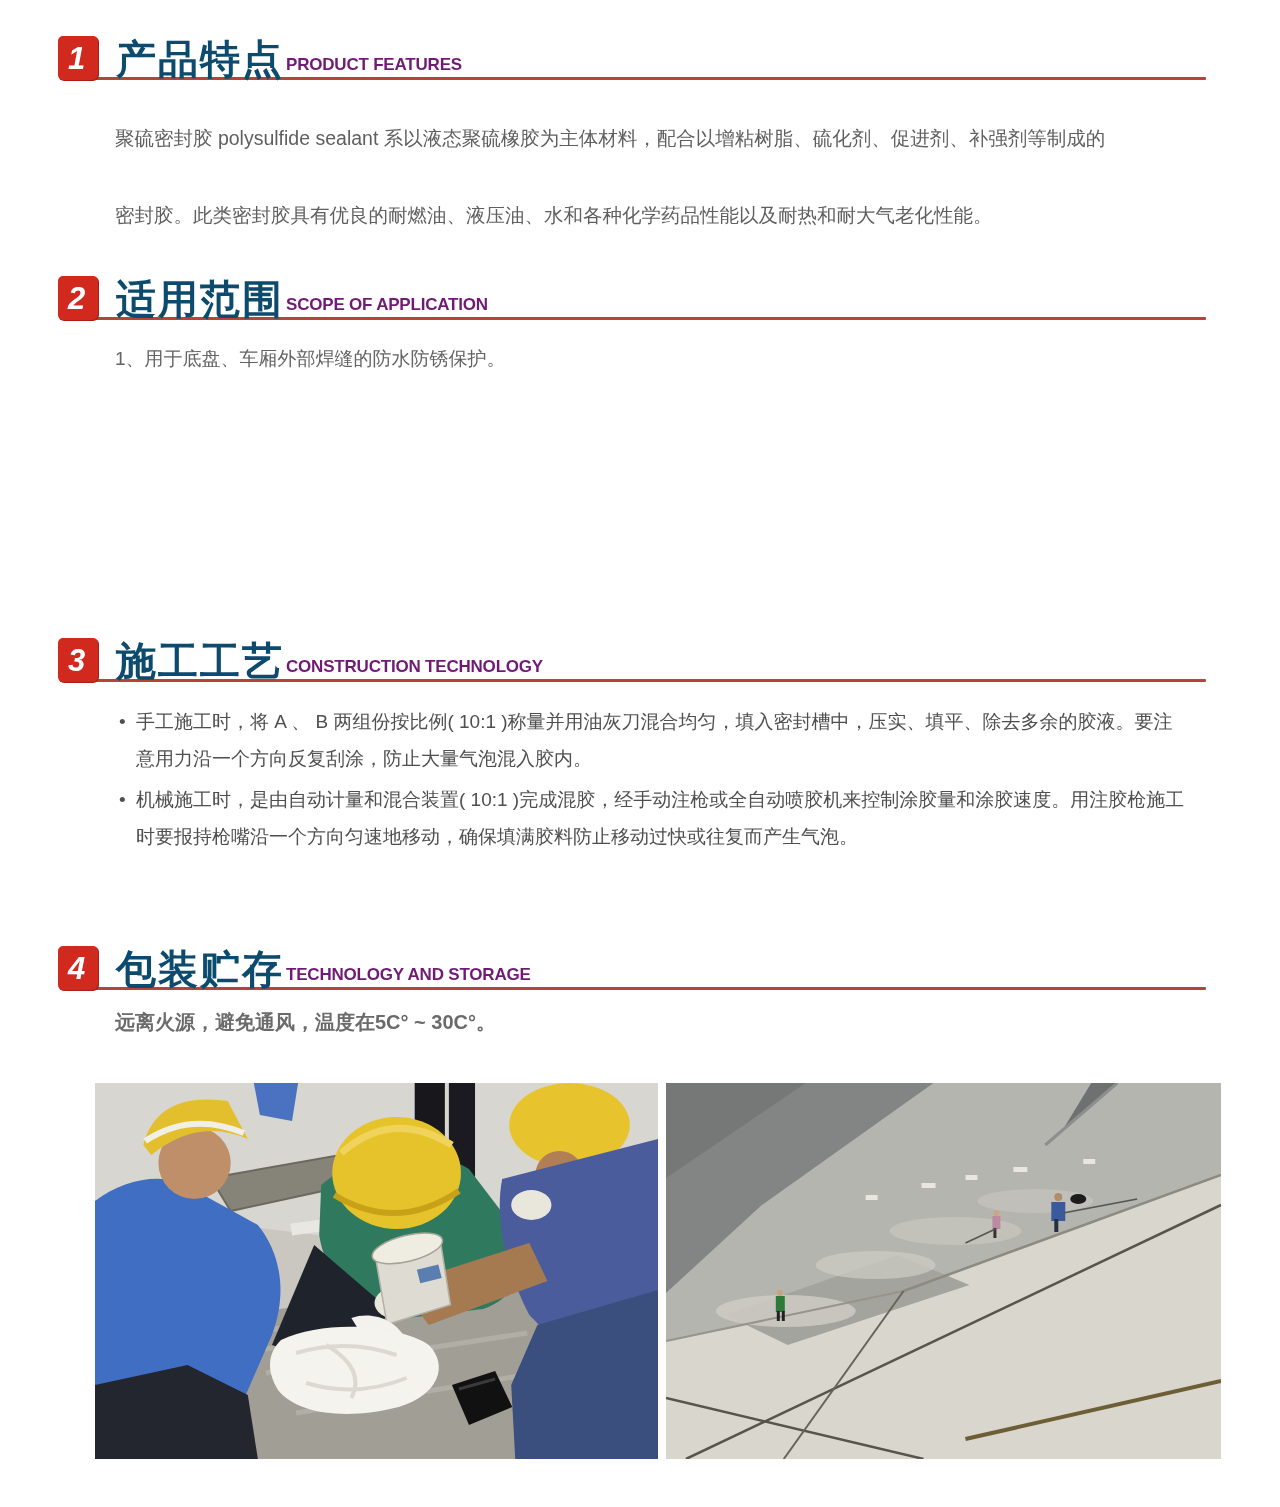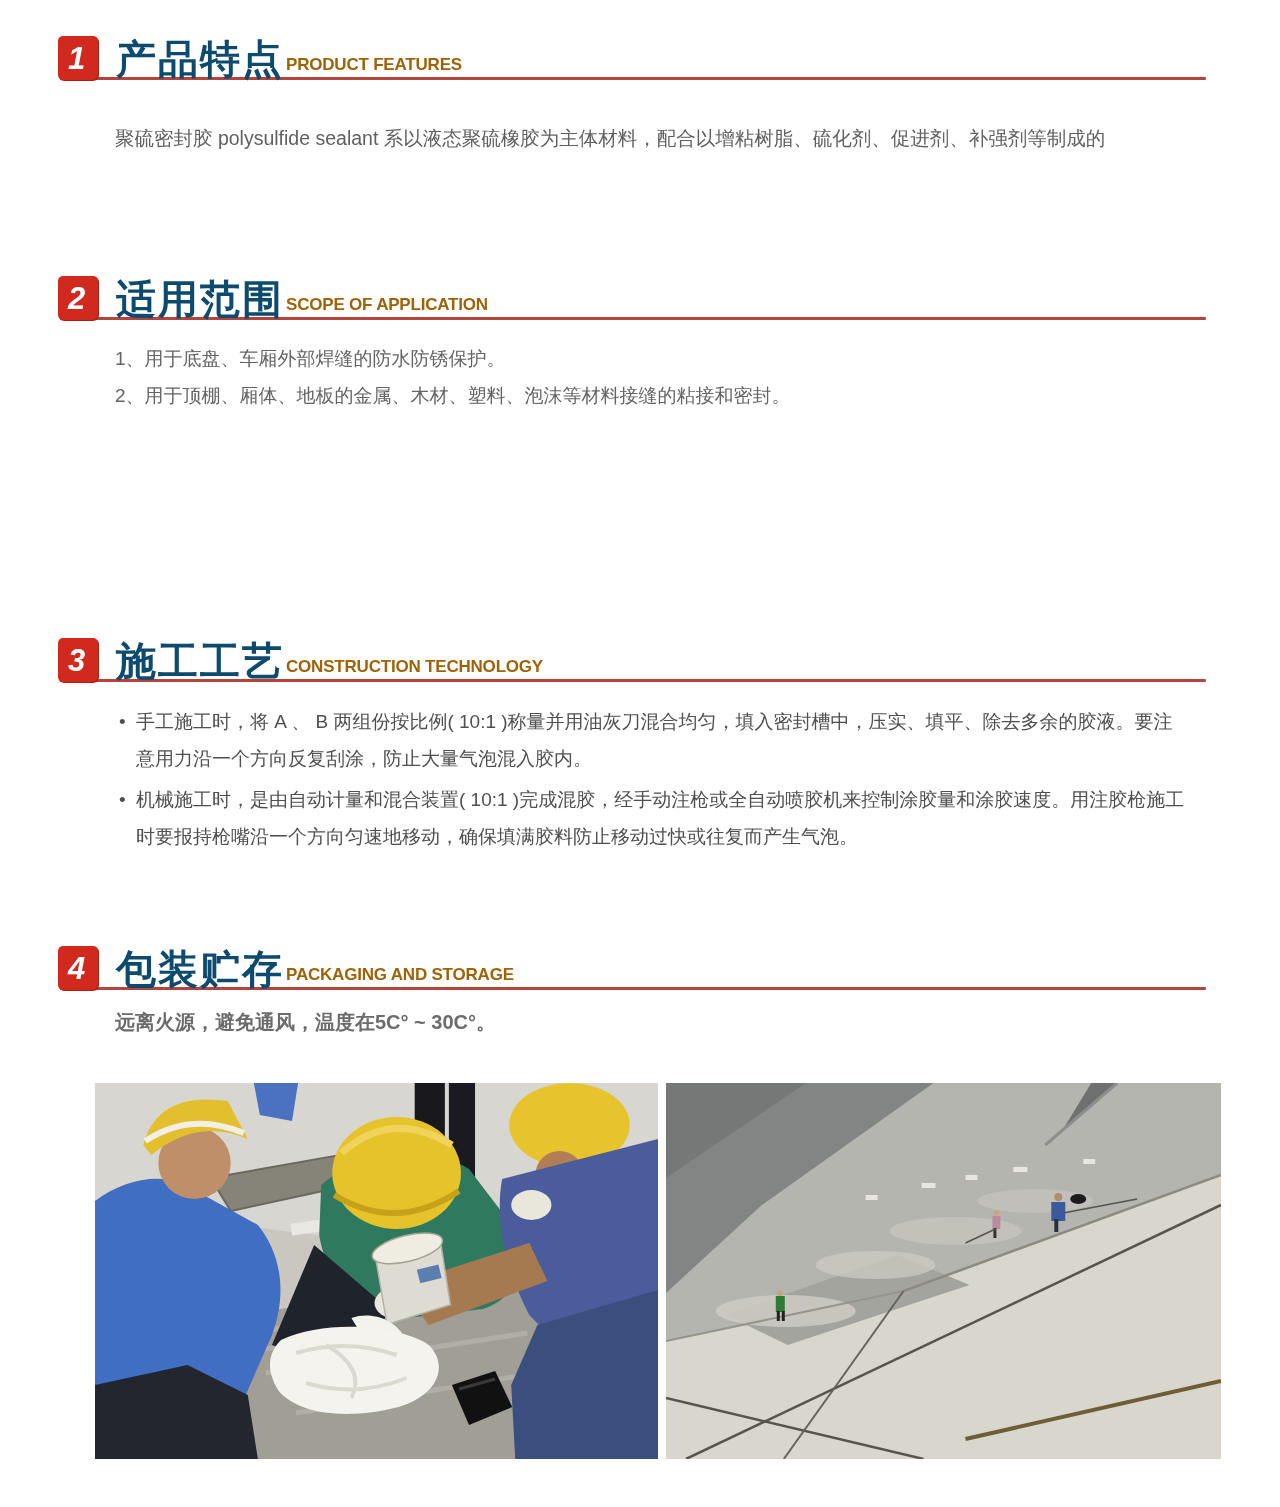--- a/index.html
+++ b/index.html
@@ -21,21 +21,21 @@
     display:flex; align-items:center; justify-content:center;
     box-shadow:1px 1px 0 #a81f16;
   }
   .badge span { color:#ffffff; font-size:31px; font-weight:bold; font-style:italic; line-height:1; padding-right:3px; }
   .title-zh {
     position:absolute; left:58px; bottom:1px; margin:0;
     font-size:40px; line-height:1; color:#0c4a6e; font-weight:bold; letter-spacing:2px;
   }
   .title-en {
     position:absolute; left:228px; bottom:5px;
-    font-size:17px; color:#a16207; font-weight:bold; letter-spacing:-0.2px; white-space:nowrap;
+    font-size:17px; color:#701a75; font-weight:bold; letter-spacing:-0.2px; white-space:nowrap;
   }
 
   .para { margin:20px 0 0 57px; width:1070px; font-size:19.5px; line-height:37px; color:#5f5f5f; }
   .para .line { white-space:nowrap;margin-top:40px; }
 
   .intro { margin:21px 0 0 57px; width:1070px; font-size:20px; line-height:37px; font-weight:bold; color:#3d3d3d; }
   .intro .line { white-space:nowrap; }
 
   .items { margin:8px 0 0 57px; width:1070px; font-size:19px; line-height:36px; color:#646464; }
   .item { margin-top:1px; }
@@ -61,37 +61,37 @@
     <div class="sec-header">
       <div class="sec-rule"></div>
       <div class="badge">
         <span>1</span>
       </div>
       <h2 class="title-zh">产品特点</h2>
       <span class="title-en">PRODUCT FEATURES</span>
     </div>
     <div class="para">
       <div class="line">聚硫密封胶 polysulfide sealant 系以液态聚硫橡胶为主体材料，配合以增粘树脂、硫化剂、促进剂、补强剂等制成的</div>
+      <div class="line">密封胶。此类密封胶具有优良的耐燃油、液压油、水和各种化学药品性能以及耐热和耐大气老化性能。</div>
     </div>
   </div>
 
   <div class="section sec-2">
     <div class="sec-header">
       <div class="sec-rule"></div>
       <div class="badge">
         <span>2</span>
       </div>
       <h2 class="title-zh">适用范围</h2>
       <span class="title-en">SCOPE OF APPLICATION</span>
     </div>
     <div class="intro">
     </div>
     <div class="items">
       <div class="item">1、用于底盘、车厢外部焊缝的防水防锈保护。</div>
-      <div class="item">2、用于顶棚、厢体、地板的金属、木材、塑料、泡沫等材料接缝的粘接和密封。</div>
     </div>
   </div>
 
   <div class="section sec-3">
     <div class="sec-header">
       <div class="sec-rule"></div>
       <div class="badge">
         <span>3</span>
       </div>
       <h2 class="title-zh">施工工艺</h2>
@@ -109,21 +109,21 @@
     </div>
   </div>
 
   <div class="section sec-4">
     <div class="sec-header">
       <div class="sec-rule"></div>
       <div class="badge">
         <span>4</span>
       </div>
       <h2 class="title-zh">包装贮存</h2>
-      <span class="title-en">PACKAGING AND STORAGE</span>
+      <span class="title-en">TECHNOLOGY AND STORAGE</span>
     </div>
     <div class="storage">远离火源，避免通风，温度在5C° ~ 30C°。</div>
   </div>
 
   <div class="photo photo-left">
     <svg viewBox="0 0 560 376" preserveAspectRatio="none">
       <rect x="0" y="0" width="560" height="376" fill="#cac7c1"></rect>
       <polygon points="0,0 560,0 560,125 300,162 60,132 0,152" fill="#d8d6d1"></polygon>
 
       <polygon points="40,376 142,232 420,192 560,212 560,376" fill="#a19e96"></polygon>

